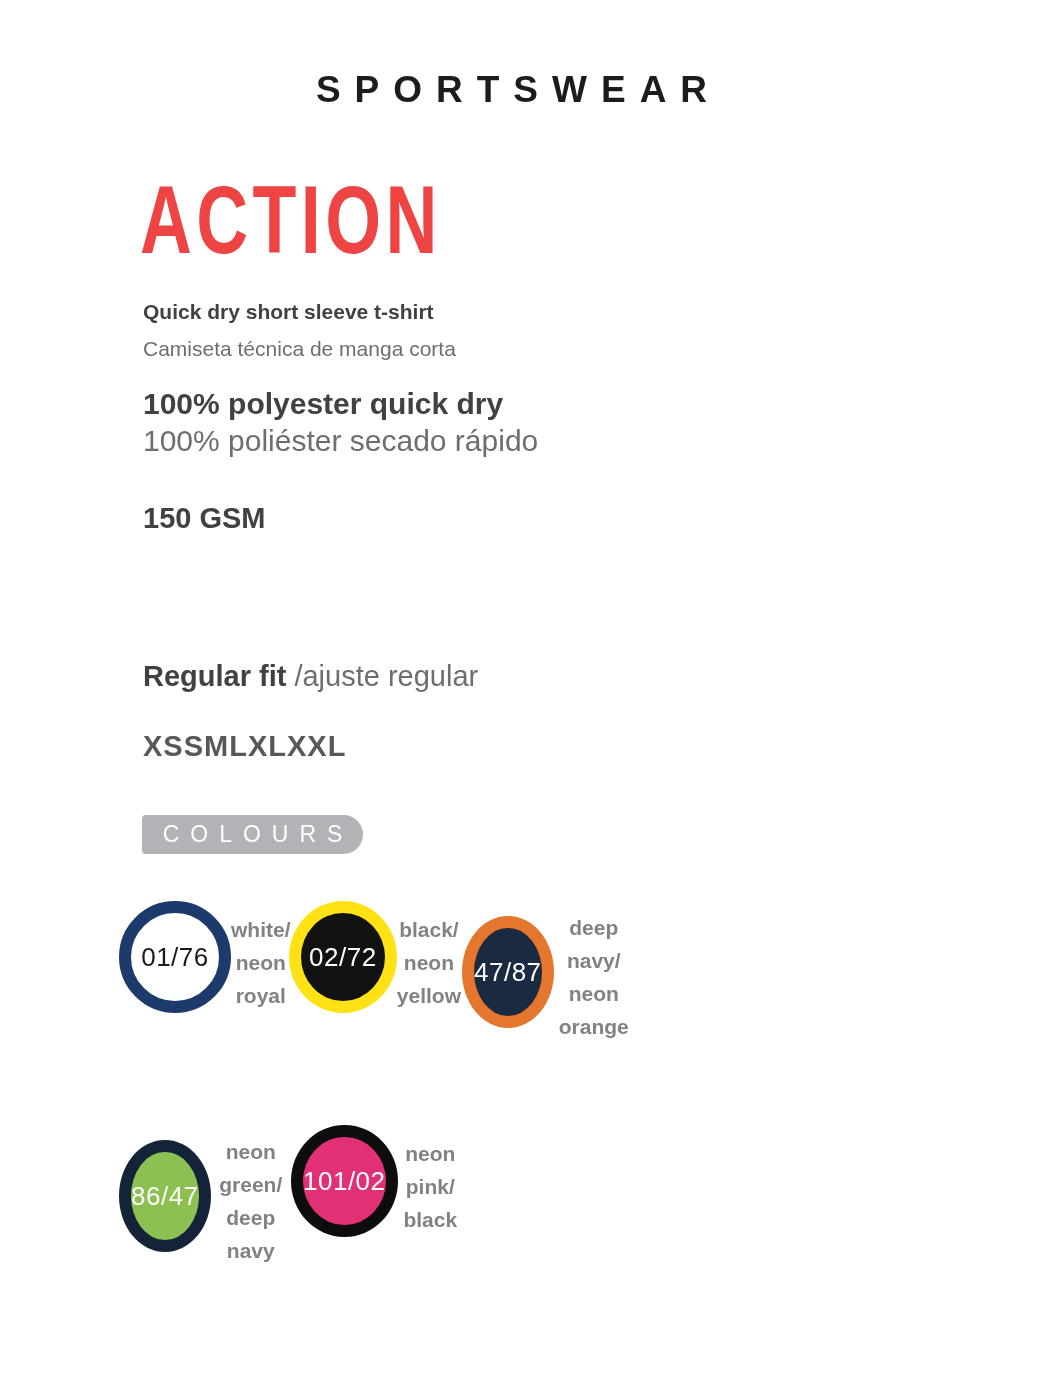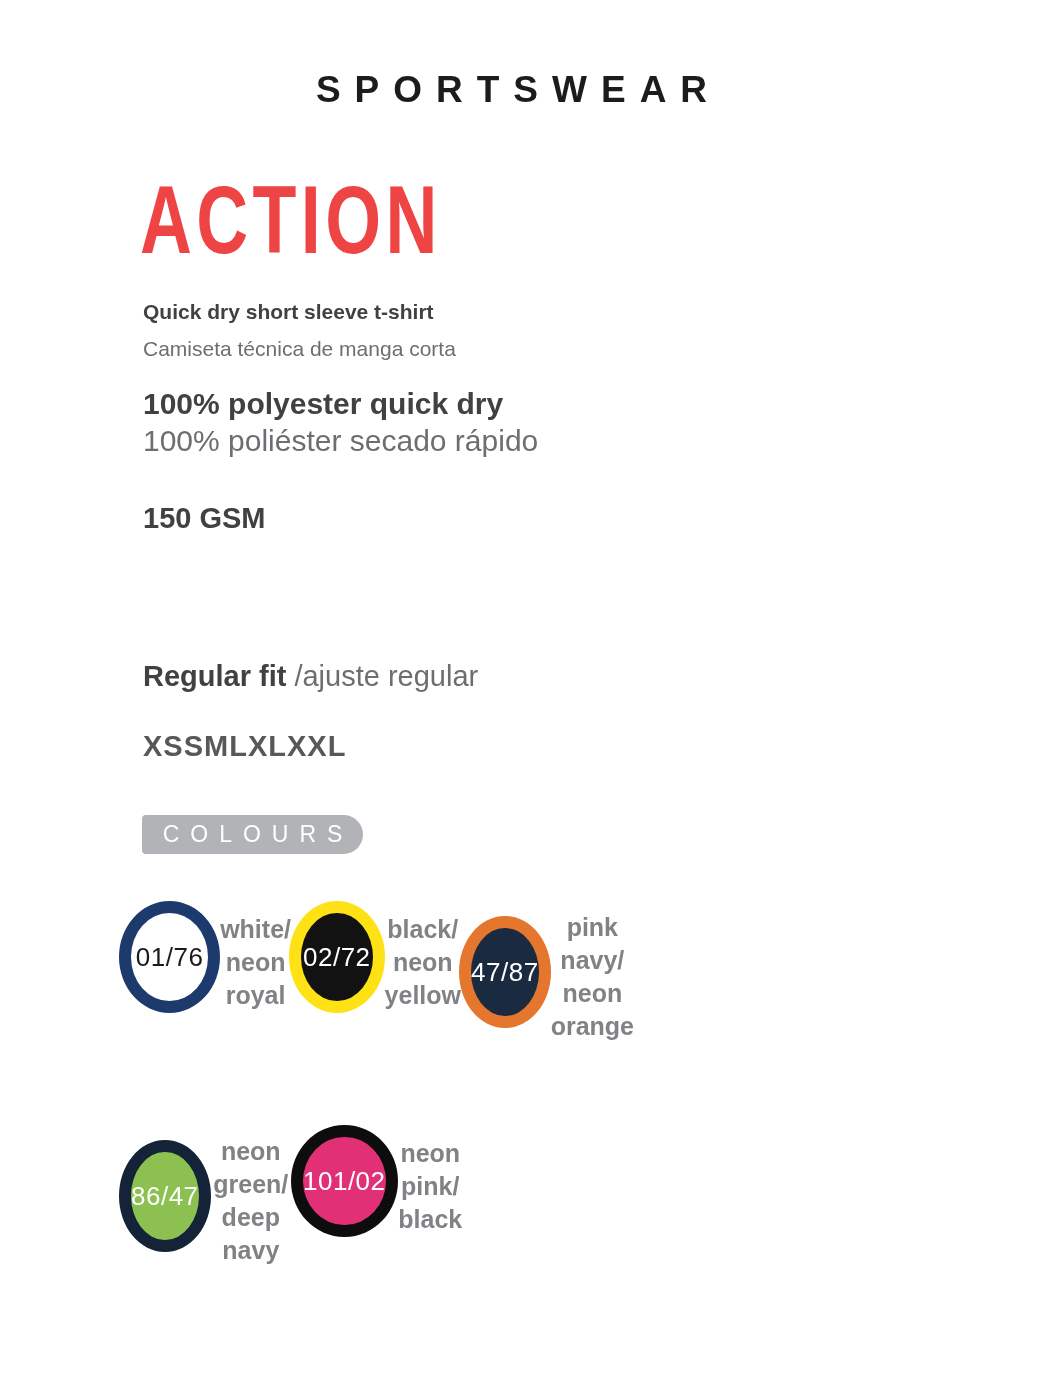--- a/index.html
+++ b/index.html
@@ -136,21 +136,21 @@
     justify-content: center;
     font-size: 26px;
     font-weight: 500;
     letter-spacing: 0.5px;
   }
   .swatch-label {
     margin-top: 10px;
     white-space: pre-line;
     text-align: center;
     width: max-content;
-    font-size: 25px;
+    font-size: 21px;
     line-height: 33px;
     font-weight: 700;
     color: #808285;
   }
   .swatch-1 { left: 119px; top: 901px; }
   .swatch-2 { left: 289px; top: 901px; }
   .swatch-3 { left: 462px; top: 901px; justify-content: flex-end; }
   .swatch-4 { left: 119px; top: 1125px; }
   .swatch-5 { left: 291px; top: 1125px; }
 </style>
@@ -209,21 +209,21 @@
     </div>
     <div class="swatch-label">black/
 neon
 yellow</div>
   </div>
 
   <div class="swatch swatch-3">
     <div class="swatch-circle" style="--ring: #e5762d; --fill: #1a2a41; --text: #ffffff;">
       <span>47/87</span>
     </div>
-    <div class="swatch-label">pink navy/
+    <div class="swatch-label">deep navy/
 neon orange</div>
   </div>
 
   <div class="swatch swatch-4">
     <div class="swatch-circle" style="--ring: #152339; --fill: #8cc152; --text: #ffffff;">
       <span>86/47</span>
     </div>
     <div class="swatch-label">neon green/
 deep navy</div>
   </div>

